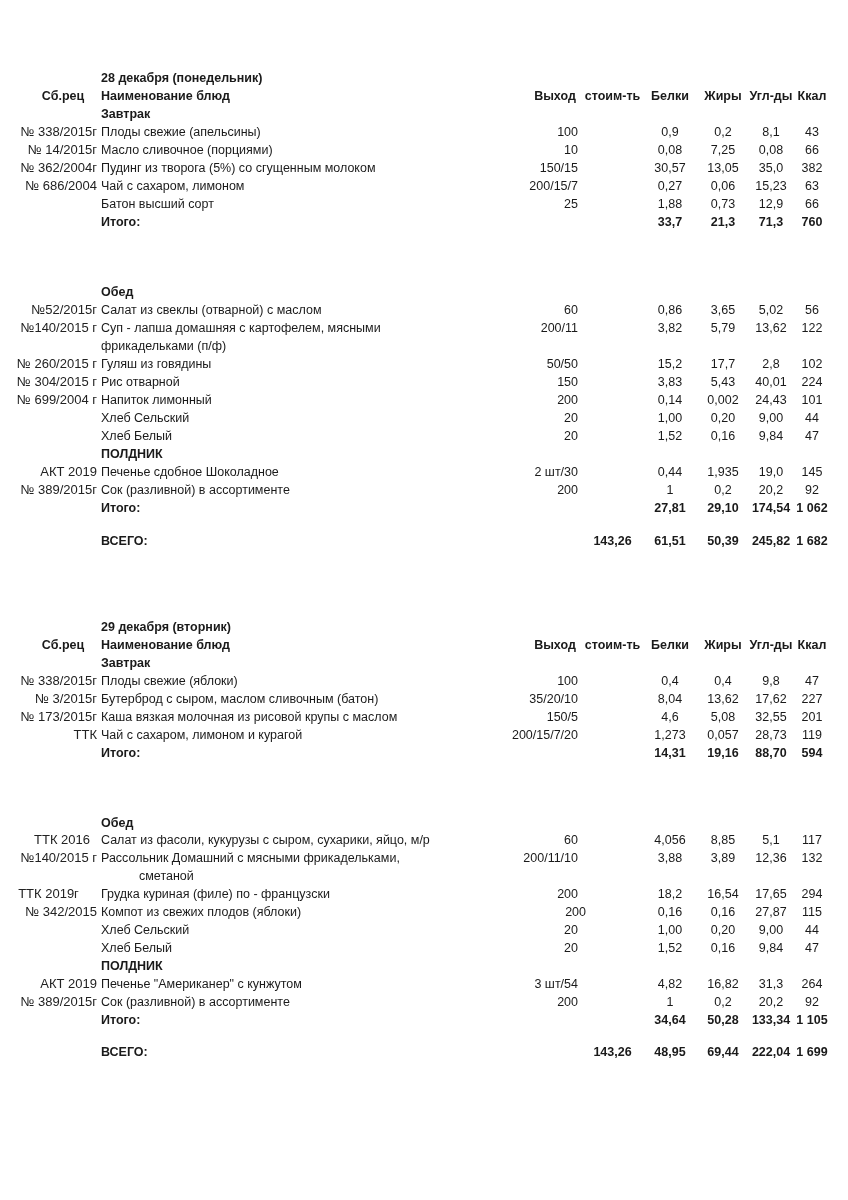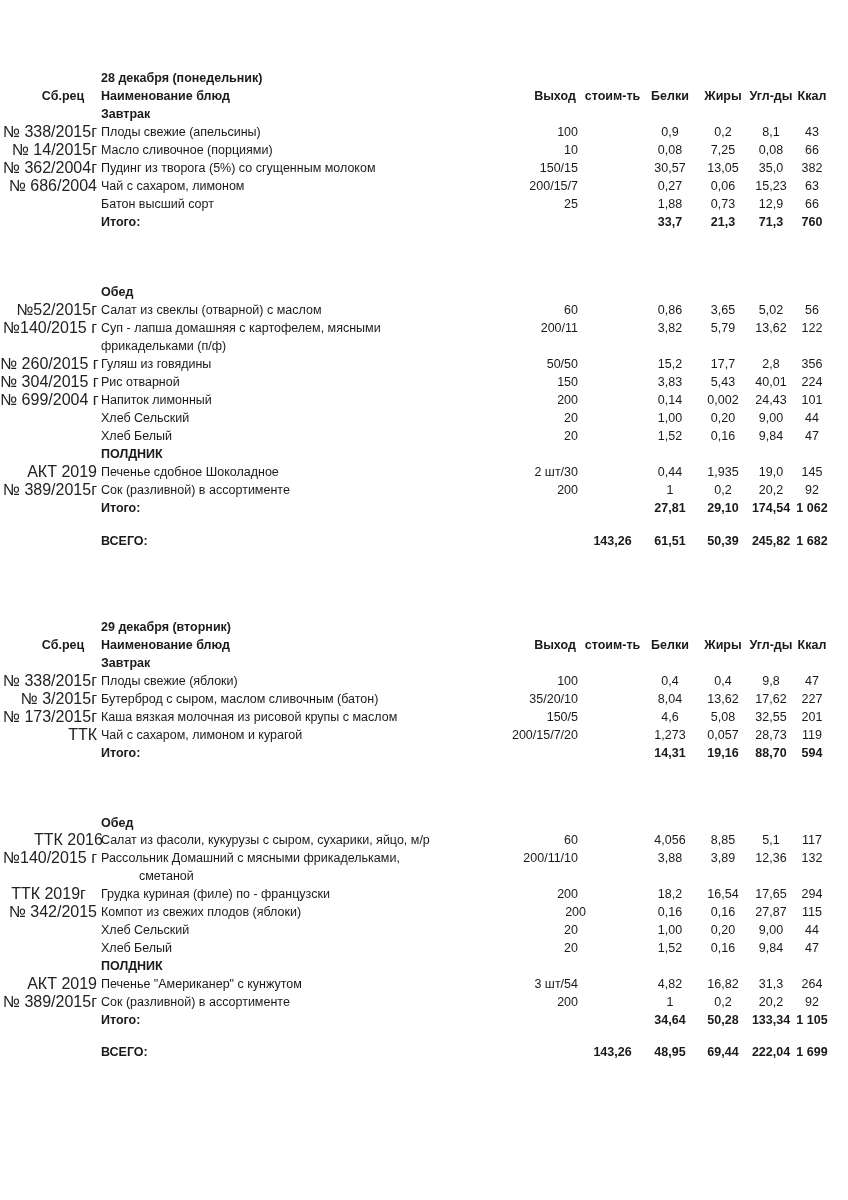--- a/index.html
+++ b/index.html
@@ -1,20 +1,20 @@
 <!DOCTYPE html>
 <html><head>
 <meta charset="utf-8">
 <style>
   html, body { margin:0; padding:0; background:#ffffff; }
   body { width:848px; height:1200px; position:relative; overflow:hidden;
          font-family:"Liberation Sans", sans-serif; color:#1a1a1a; }
   .row { position:absolute; left:0; width:848px; height:18px; font-size:12.5px; line-height:18px; }
   .row > span { position:absolute; top:0; white-space:nowrap; }
-  .code { font-size:16px; right:752px; text-align:right; color:#222; }
+  .code { font-size:13px; right:752px; text-align:right; color:#222; }
   .name { left:101px; }
   .b { font-weight:bold; }
   .hdr { font-weight:bold; font-size:12.5px; }
   .c-b { left:640px; width:60px; text-align:center; }
   .c-f { left:693px; width:60px; text-align:center; }
   .c-c { left:741px; width:60px; text-align:center; }
   .c-k { left:787px; width:50px; text-align:center; }
   .c-cost { left:575px; width:75px; text-align:center; }
   .h-out { left:520px; width:70px; text-align:center; }
   .h-cost { left:575px; width:75px; text-align:center; }
@@ -112,21 +112,21 @@
       <span class="c-c">13,62</span>
       <span class="c-k">122</span>
     </div>
     <div class="row" style="top: 355px; height: 18px;">
       <span class="code" style="right: auto; left: 0px; width: 97px; text-align: right;">№ 260/2015 г</span>
       <span class="name">Гуляш из говядины</span>
       <span style="right: 270px; text-align: right;">50/50</span>
       <span class="c-b">15,2</span>
       <span class="c-f">17,7</span>
       <span class="c-c">2,8</span>
-      <span class="c-k">356</span>
+      <span class="c-k">102</span>
     </div>
     <div class="row" style="top: 373px; height: 18px;">
       <span class="code" style="right: auto; left: 0px; width: 97px; text-align: right;">№ 304/2015 г</span>
       <span class="name">Рис отварной</span>
       <span style="right: 270px; text-align: right;">150</span>
       <span class="c-b">3,83</span>
       <span class="c-f">5,43</span>
       <span class="c-c">40,01</span>
       <span class="c-k">224</span>
     </div>

